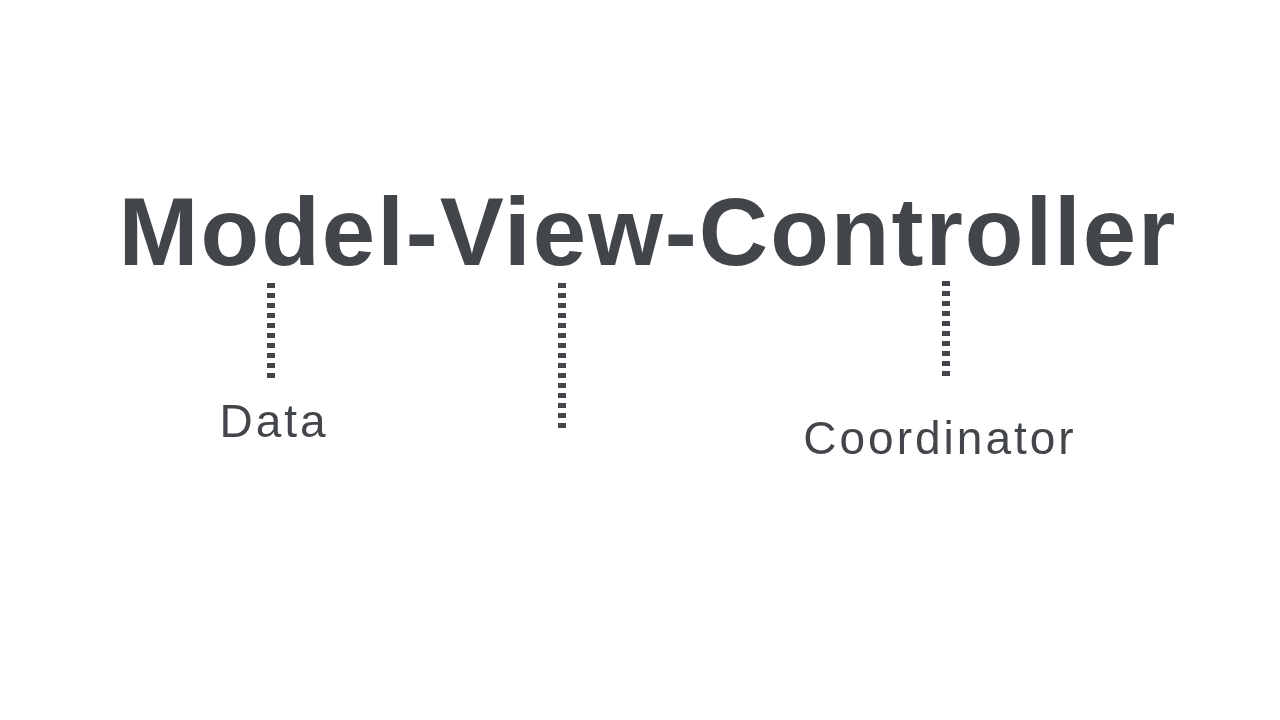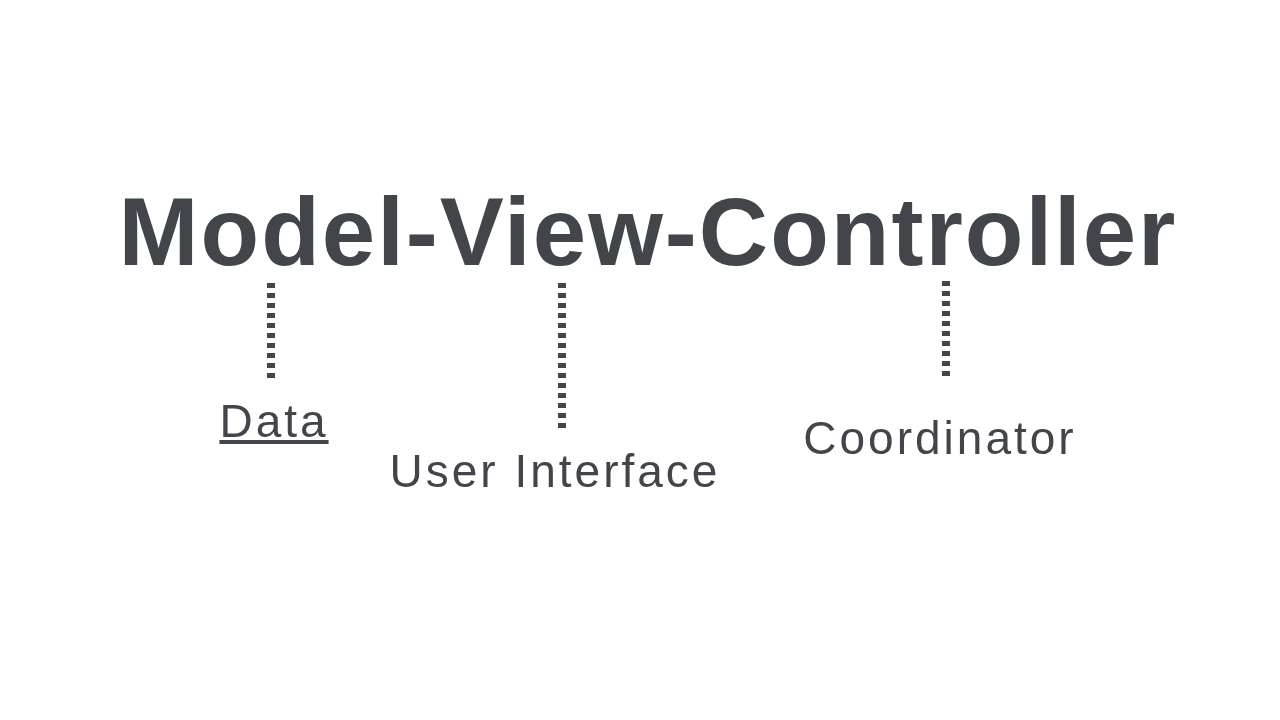--- a/index.html
+++ b/index.html
@@ -48,32 +48,31 @@
   .label {
     position: absolute;
     transform: translateX(-50%);
     font-size: 46px;
     font-weight: 300;
     letter-spacing: 3px;
     line-height: 1;
     color: var(--ink);
     white-space: nowrap;
   }
-  .label.model      { left: 266px; top: 386px; text-decoration: underline; }
+  .label.model      { left: 266px; top: 386px; }
   .label.view       { left: 547px; top: 436px; }
   .label.controller { left: 932px; top: 403px; }
 </style>
 </head>
 <body>
 
 <div class="slide">
 
   <h1 class="title">Model-View-Controller</h1>
 
   <div class="connector model"></div>
   <div class="connector view"></div>
   <div class="connector controller"></div>
 
   <div class="label model">Data</div>
-  <div class="label view">User Interface</div>
   <div class="label controller">Coordinator</div>
 
 </div>
 
 </body></html>

